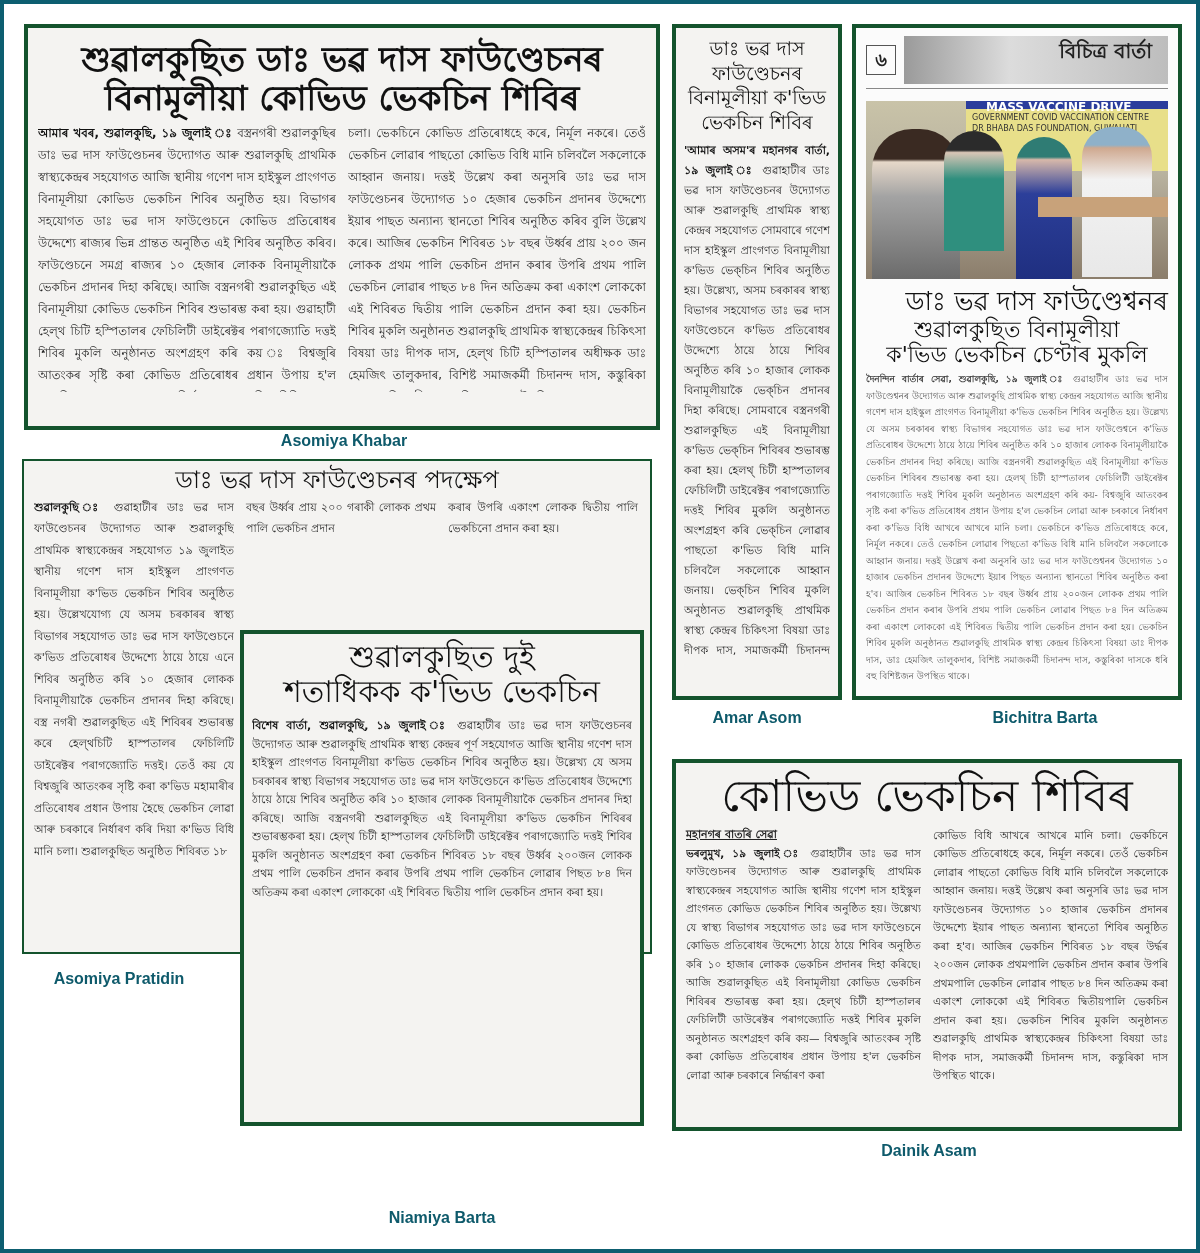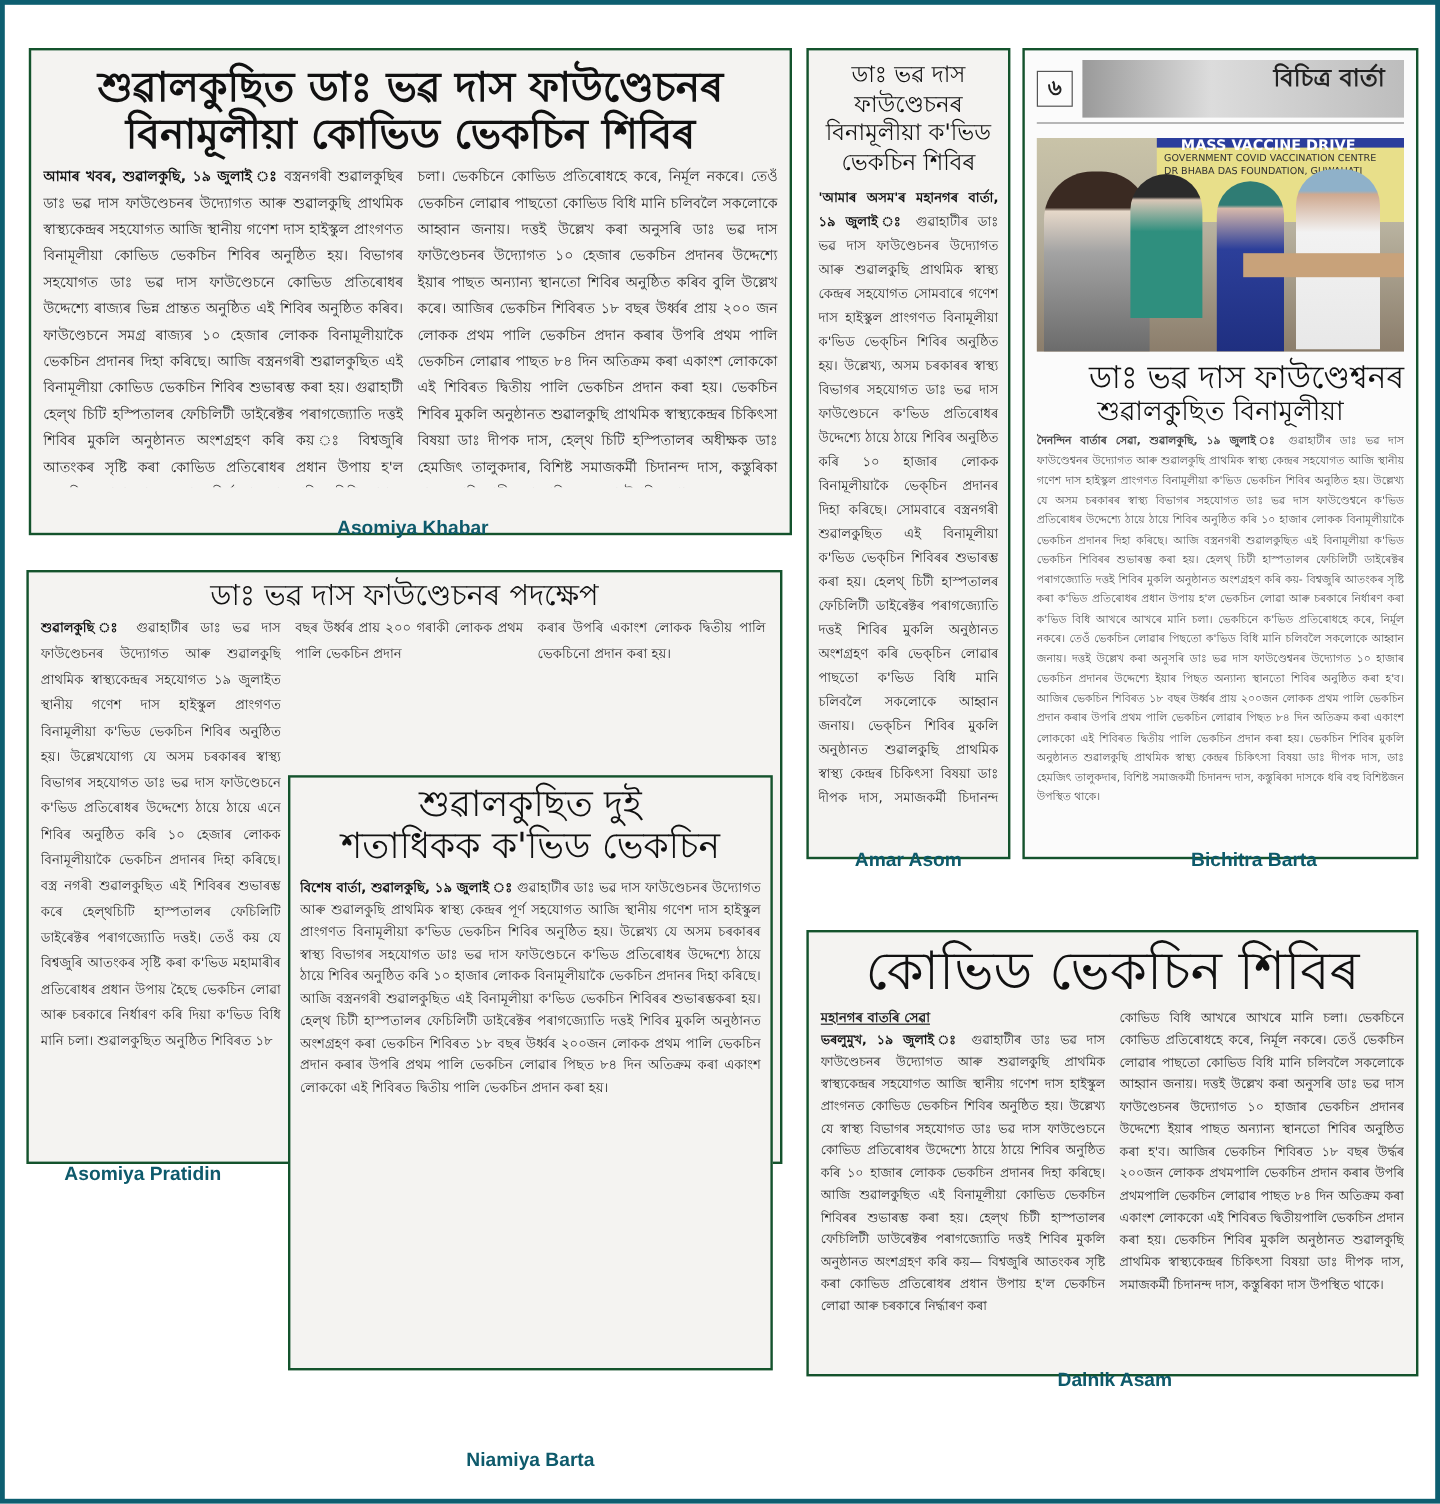--- a/index.html
+++ b/index.html
@@ -1,18 +1,18 @@
 <!DOCTYPE html>
 <html><head>
 <meta charset="utf-8">
 <style>
   html,body{margin:0;padding:0;}
   body{width:1200px;height:1253px;background:#0d5e70;position:relative;overflow:hidden;font-family:"DejaVu Sans",sans-serif;}
   .page{position:absolute;left:4px;top:4px;width:1192px;height:1245px;background:#ffffff;}
-  .clip{position:absolute;background:#f4f3f1;border:2px solid #14532d;box-sizing:border-box;overflow:hidden;color:#222;margin-top:16px;}
+  .clip{position:absolute;background:#f4f3f1;border:4px solid #14532d;box-sizing:border-box;overflow:hidden;color:#222;}
   .clip .hl{font-family:"DejaVu Sans",sans-serif;color:#111;text-align:center;line-height:1.15;font-weight:bold;}
   .clip .body{font-size:11.5px;line-height:20px;text-align:justify;color:#2a2a2a;}
   .clip .lead{font-weight:bold;color:#111;}
   .caption{position:absolute;font-family:"Liberation Sans",sans-serif;font-weight:bold;font-size:16px;color:#0e5a6b;text-align:center;}
   .photo{position:relative;overflow:hidden;}
   .cols{display:flex;gap:12px;}
   .cols > div{flex:1;}
 </style>
 </head>
 <body>
@@ -53,20 +53,21 @@
         <div style="font-size:8px;color:#333;padding:2px 6px;">DR BHABA DAS FOUNDATION, GUWAHATI</div>
       </div>
       <div style="position:absolute;left:6px;top:28px;width:88px;height:150px;border-radius:40px 40px 0 0;background:linear-gradient(180deg,#3a2a22 0%,#3a2a22 20%,#e6d8c9 22%,#a3a3a3 45%,#6b6b6b 100%);"></div>
       <div style="position:absolute;left:78px;top:30px;width:60px;height:120px;border-radius:30px 30px 0 0;background:linear-gradient(180deg,#2b2b2b 0%,#2b2b2b 16%,#d9c6b6 18%,#2f8f7e 40%,#2f8f7e 100%);"></div>
       <div style="position:absolute;left:150px;top:36px;width:56px;height:142px;border-radius:28px 28px 0 0;background:linear-gradient(180deg,#2f7c74 0%,#2f7c74 14%,#d7b8aa 16%,#2c3f9a 40%,#1f2f80 100%);"></div>
       <div style="position:absolute;left:216px;top:26px;width:70px;height:150px;border-radius:30px 30px 0 0;background:linear-gradient(180deg,#8fb1c9 0%,#8fb1c9 12%,#cfa990 14%,#f2f2f2 35%,#e8e8e8 100%);"></div>
       <div style="position:absolute;left:172px;top:96px;right:0;height:20px;background:#c8a27a;"></div>
     </div>
     <div class="hl" style="font-size:26px;font-weight:normal;margin-top:8px;text-align:right;">ডাঃ ভৱ দাস ফাউণ্ডেশ্বনৰ</div>
     <div class="hl" style="font-size:22px;font-weight:normal;">শুৱালকুছিত বিনামূলীয়া</div>
+    <div class="hl" style="font-size:22px;font-weight:normal;">ক'ভিড ভেকচিন চেণ্টাৰ মুকলি</div>
     <div class="body" style="margin-top:4px;font-size:9px;line-height:16.5px;height:330px;overflow:hidden;color:#555;">
       <span class="lead" style="color:#444;">দৈনন্দিন বাৰ্তাৰ সেৱা, শুৱালকুছি, ১৯ জুলাই ঃ</span>
       <span>গুৱাহাটীৰ ডাঃ ভৱ দাস ফাউণ্ডেশ্বনৰ উদ্যোগত আৰু শুৱালকুছি প্ৰাথমিক স্বাস্থ্য কেন্দ্ৰৰ সহযোগত আজি স্থানীয় গণেশ দাস হাইস্কুল প্ৰাংগণত বিনামূলীয়া ক'ভিড ভেকচিন শিবিৰ অনুষ্ঠিত হয়। উল্লেখ্য যে অসম চৰকাৰৰ স্বাস্থ্য বিভাগৰ সহযোগত ডাঃ ভৱ দাস ফাউণ্ডেশ্বনে ক'ভিড প্ৰতিৰোধৰ উদ্দেশ্যে ঠায়ে ঠায়ে শিবিৰ অনুষ্ঠিত কৰি ১০ হাজাৰ লোকক বিনামূলীয়াকৈ ভেকচিন প্ৰদানৰ দিহা কৰিছে। আজি বস্ত্ৰনগৰী শুৱালকুছিত এই বিনামূলীয়া ক'ভিড ভেকচিন শিবিৰৰ শুভাৰম্ভ কৰা হয়। হেলথ্‌ চিটী হাস্পতালৰ ফেচিলিটী ডাইৰেক্টৰ পৰাগজ্যোতি দত্তই শিবিৰ মুকলি অনুষ্ঠানত অংশগ্ৰহণ কৰি কয়- বিশ্বজুৰি আতংকৰ সৃষ্টি কৰা ক'ভিড প্ৰতিৰোধৰ প্ৰধান উপায় হ'ল ভেকচিন লোৱা আৰু চৰকাৰে নিৰ্ধাৰণ কৰা ক'ভিড বিধি আখৰে আখৰে মানি চলা। ভেকচিনে ক'ভিড প্ৰতিৰোধহে কৰে, নিৰ্মূল নকৰে। তেওঁ ভেকচিন লোৱাৰ পিছতো ক'ভিড বিধি মানি চলিবলৈ সকলোকে আহ্বান জনায়। দত্তই উল্লেখ কৰা অনুসৰি ডাঃ ভৱ দাস ফাউণ্ডেশ্বনৰ উদ্যোগত ১০ হাজাৰ ভেকচিন প্ৰদানৰ উদ্দেশ্যে ইয়াৰ পিছত অন্যান্য স্থানতো শিবিৰ অনুষ্ঠিত কৰা হ'ব। আজিৰ ভেকচিন শিবিৰত ১৮ বছৰ উৰ্ধ্বৰ প্ৰায় ২০০জন লোকক প্ৰথম পালি ভেকচিন প্ৰদান কৰাৰ উপৰি প্ৰথম পালি ভেকচিন লোৱাৰ পিছত ৮৪ দিন অতিক্ৰম কৰা একাংশ লোককো এই শিবিৰত দ্বিতীয় পালি ভেকচিন প্ৰদান কৰা হয়। ভেকচিন শিবিৰ মুকলি অনুষ্ঠানত শুৱালকুছি প্ৰাথমিক স্বাস্থ্য কেন্দ্ৰৰ চিকিৎসা বিষয়া ডাঃ দীপক দাস, ডাঃ হেমজিৎ তালুকদাৰ, বিশিষ্ট সমাজকৰ্মী চিদানন্দ দাস, কস্তুৰিকা দাসকে ধৰি বহু বিশিষ্টজন উপস্থিত থাকে।</span>
     </div>
   </div>
   <div class="caption" style="left:876px;top:705px;width:330px;">Bichitra Barta</div>
 
   <div class="clip" style="left:18px;top:455px;width:630px;height:495px;padding:6px 10px;border-width:2px 2px 2px 2px;">
     <div class="hl" style="font-size:24px;font-weight:normal;">ডাঃ ভৱ দাস ফাউণ্ডেচনৰ পদক্ষেপ</div>
     <div style="display:flex;gap:12px;margin-top:2px;">

